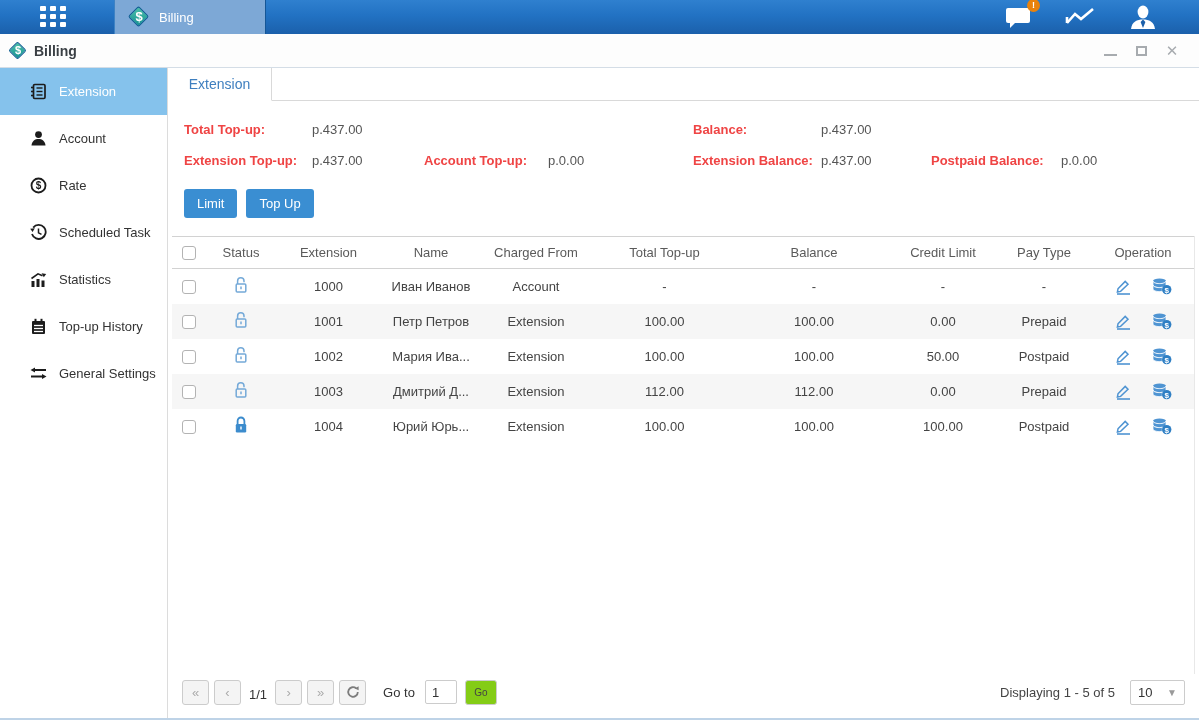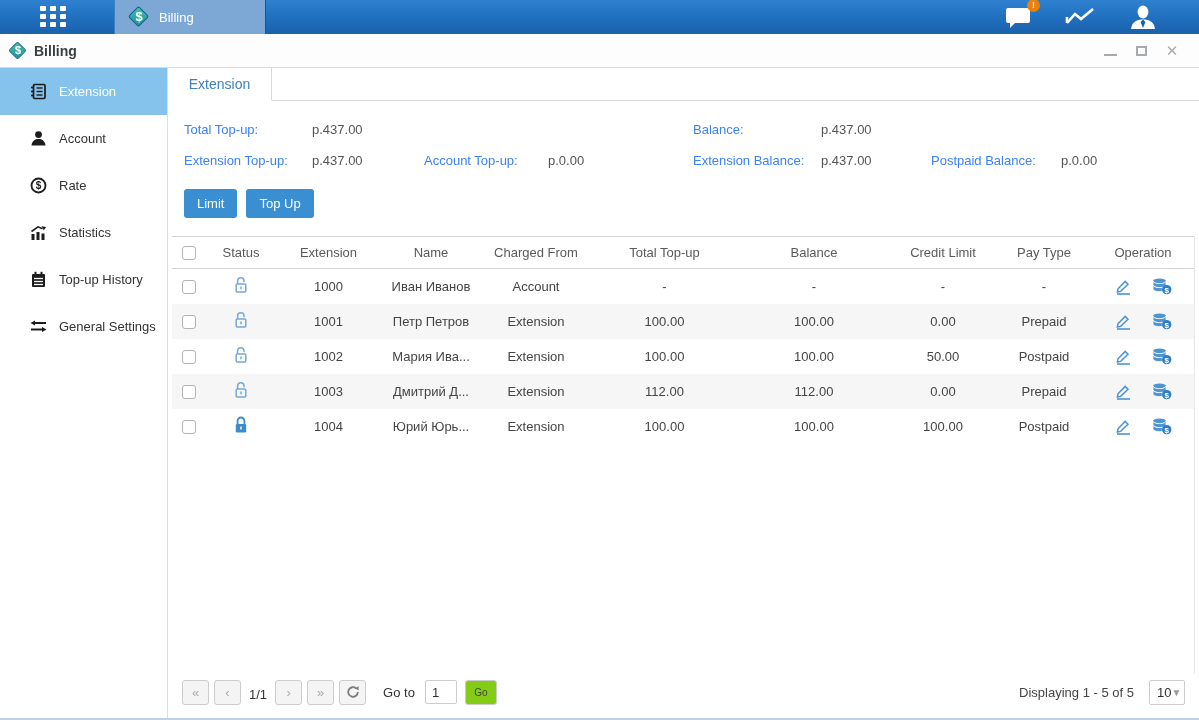--- a/index.html
+++ b/index.html
@@ -43,21 +43,21 @@
 
   .main { flex:1; display:flex; flex-direction:column; min-width:0; background:#fff; }
   .tabstrip { height:33px; flex:0 0 33px; display:flex; border-bottom:1px solid #d9d9d9; }
   .tab { width:104px; display:flex; align-items:center; justify-content:center; font-size:14px; color:#3f7fbf; cursor:pointer; }
   .tab.active { background:#fff; border-right:1px solid #d9d9d9; border-bottom:1px solid #fff; margin-bottom:-1px; }
 
   .summary { padding:13px 16px 0; display:flex; font-size:13px; }
   .sum-grid { display:grid; grid-auto-rows:31px; align-items:center; }
   .sum-left  { width:509px; grid-template-columns:128px 112px 124px auto; }
   .sum-right { flex:1; grid-template-columns:128px 110px 130px auto; }
-  .sum-label { font-weight:normal; color:#3b82f6; }
+  .sum-label { font-weight:bold; color:#ef4444; }
   .sum-value { color:#555; }
 
   .actions { padding:13px 16px 13px; display:flex; gap:9px; }
   .btn { background:#3a8ed2; color:#fff; border:none; font-size:13px; padding:7px 13px; border-radius:3px; cursor:pointer; font-family:inherit; }
 
   .table-area { flex:1; margin:5px 4px 0; min-height:0; border-right:1px solid #e8e8e8; }
   table { width:100%; border-collapse:collapse; table-layout:fixed; font-size:13px; color:#444; }
   thead th { border-top:1px solid #d2d2d2; border-bottom:1px solid #d2d2d2; height:32px; font-weight:normal; color:#5a5a5a; text-align:center; }
   tbody td { height:35px; text-align:center; overflow:hidden; white-space:nowrap; text-overflow:ellipsis; }
   tbody tr.stripe { background:#f6f6f6; }
@@ -65,21 +65,21 @@
   .ops span { display:inline-flex; cursor:pointer; vertical-align:middle; }
   .ops span + span { margin-left:20px; }
 
   .pagination { height:44px; flex:0 0 44px; display:flex; align-items:center; padding:0 14px 8px; font-size:13px; color:#333; }
   .pg-btn { width:27px; height:25px; background:#f4f4f4; border:1px solid #ccc; border-radius:3px; display:flex; align-items:center; justify-content:center; color:#ababab; font-size:13px; margin-right:5px; cursor:pointer; }
   .pg-ind { margin:4px 8px 0 3px; color:#333; }
   .goto-label { margin:0 10px 0 12px; }
   .goto-input { width:32px; height:24px; border:1px solid #ccc; border-radius:2px; text-align:left; padding-left:6px; font-size:13px; font-family:inherit; color:#333; }
   .go-btn { width:32px; height:25px; margin-left:8px; background:#84cc16; border:1px solid #ccc; border-radius:3px; font-size:10px; color:#444; cursor:pointer; font-family:inherit; }
   .pg-right { margin-left:auto; display:flex; align-items:center; gap:15px; color:#444; }
-  .page-size { width:36px; height:25px; border:1px solid #ccc; border-radius:2px; background:#fff; display:flex; align-items:center; padding:0 7px; cursor:pointer; color:#333; }
+  .page-size { width:55px; height:25px; border:1px solid #ccc; border-radius:2px; background:#fff; display:flex; align-items:center; padding:0 7px; cursor:pointer; color:#333; }
   .page-size .arrow { margin-left:auto; color:#9a9a9a; font-size:10px; }
 </style>
 </head>
 <body>
 
 <div class="app">
 
   <div class="topbar">
     <div class="grid-icon">
       <i></i>
@@ -163,20 +163,28 @@
           <path d="M1.5 15.5 C2 10.8 5 9 8.5 9 s6.5 1.8 7 6.5 Z" fill="#1c1c1c"></path>
         </svg>
         <span>Account</span>
       </div>
       <div class="side-item">
         <svg width="17" height="17" viewBox="0 0 17 17">
           <circle cx="8.5" cy="8.5" r="7" fill="none" stroke="#1c1c1c" stroke-width="1.8"></circle>
           <text x="8.5" y="12" text-anchor="middle" font-size="10" font-weight="bold" fill="#1c1c1c" font-family="Liberation Sans, sans-serif">$</text>
         </svg>
         <span>Rate</span>
+      </div>
+      <div class="side-item">
+        <svg width="17" height="17" viewBox="0 0 17 17">
+          <path d="M3.2 3.6 A7 7 0 1 1 2 10" fill="none" stroke="#1c1c1c" stroke-width="1.8"></path>
+          <polygon points="0.2,4.8 4.8,4.2 2.6,8.0" fill="#1c1c1c"></polygon>
+          <polyline points="8.5,4.5 8.5,8.8 11.5,10.4" fill="none" stroke="#1c1c1c" stroke-width="1.5"></polyline>
+        </svg>
+        <span>Scheduled Task</span>
       </div>
       <div class="side-item">
         <svg width="17" height="17" viewBox="0 0 17 17">
           <rect x="1.5" y="10" width="3" height="6" fill="#1c1c1c"></rect>
           <rect x="6.5" y="8" width="3" height="8" fill="#1c1c1c"></rect>
           <rect x="11.5" y="9.5" width="3" height="6.5" fill="#1c1c1c"></rect>
           <polyline points="1.5,7.5 8,2.8 12.5,4.8" fill="none" stroke="#1c1c1c" stroke-width="1.6"></polyline>
           <polygon points="16.2,3.0 11.6,2.2 13.8,6.2" fill="#1c1c1c"></polygon>
         </svg>
         <span>Statistics</span>

